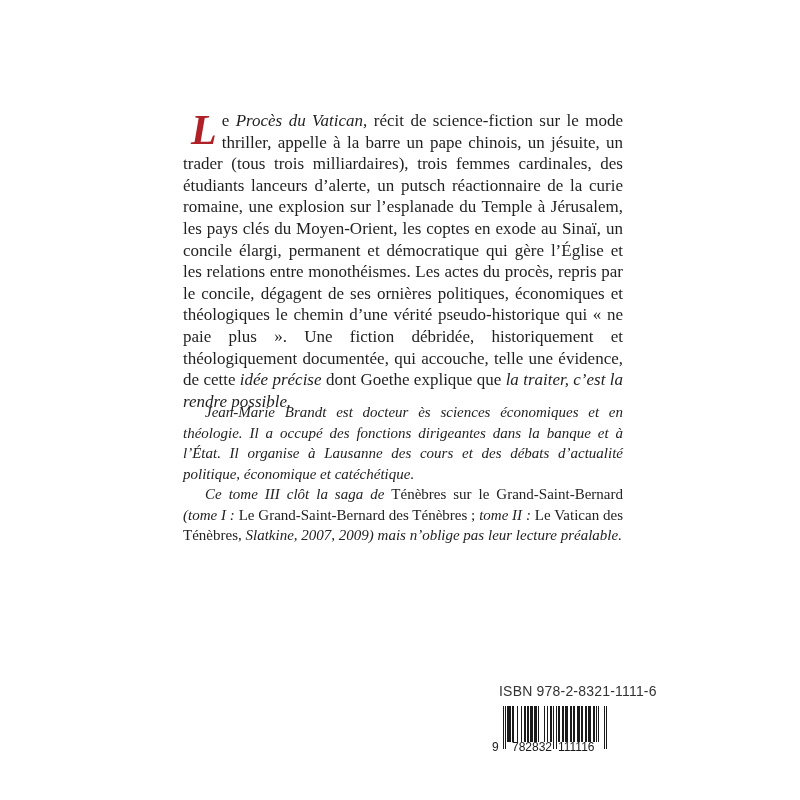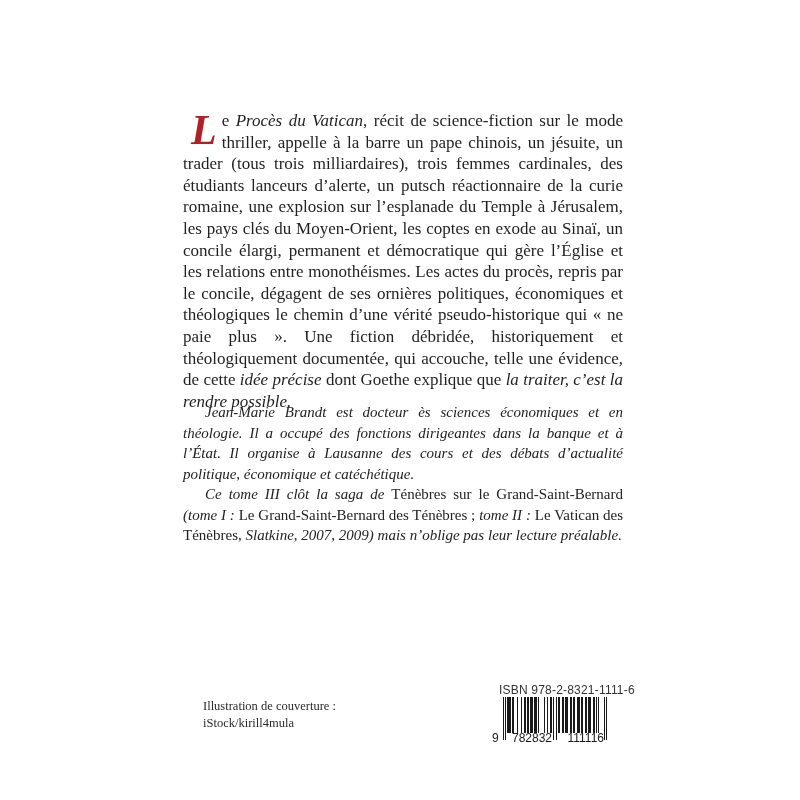--- a/index.html
+++ b/index.html
@@ -52,60 +52,56 @@
   
   .barcode{
     position:absolute;
     left:503px;top:683px;width:104px;
     font-family:"Liberation Sans", sans-serif;
     color:#1a1a1a;
   }
   .isbn{
     width:112px;margin-left:-4px;
     text-align:right;
-    font-size:12px;
+    font-size:14px;
     letter-spacing:.2px;
     white-space:nowrap;
-    margin-bottom:0;
+    margin-bottom:7px;
     color:#333;
   }
   .bars{
     position:relative;
     width:104px;height:48px;
   }
   .bars .bar{
     position:absolute;top:0;
     background:#1a1a1a;
   }
   .bc-digit{
     position:absolute;top:35px;
     font-size:12px;line-height:13px;
   }
   .bc-digit.lead{left:-11px;}
   .bc-digit.g1{left:3px;width:46px;text-align:right;}
-  .bc-digit.g2{left:55px;width:46px;text-align:right;}
+  .bc-digit.g2{left:55px;width:46px;text-align:left;}
 </style>
 </head>
 <body>
 
 <div class="cover">
 
   <div class="synopsis">
     <span class="dropcap" style="color: rgb(176, 33, 39);">L</span><span><span>e </span><span class="st-b st-i">Procès</span><span class="st-i"> du Vatican</span><span>, récit de science-fiction sur le mode </span><span class="st-b">thriller,</span><span> appelle à la barre un pape chinois, un jésuite, un trader </span><span class="st-b">(tous trois</span><span> milliardaires), trois femmes cardinales, des étudiants </span><span class="st-b">lanceurs d’a</span><span>lerte, un putsch réactionnaire de la curie romaine, une </span><span class="st-b">explosion sur</span><span> l’esplanade du Temple à Jérusalem, les pays clés du </span><span class="st-b">Moyen-Orien</span><span>t, les coptes en exode au Sinaï, un concile élargi, </span><span class="st-b">permanent et</span><span> démocratique qui gère l’Église et les relations entre </span><span class="st-b">monothéism</span><span>es. Les actes du procès, repris par le concile, dégagent de ses ornières politiques, économiques et théologiques le chemin d’une vérité pseudo-historique qui « ne paie plus ». Une fiction débridée, historiquement et théologiquement documentée, qui accouche, telle une évidence, de cette </span><span class="st-i">idée précise</span><span> dont Goeth</span><span class="st-b">e</span><span> explique que </span><span class="st-i">la traiter, c’est la rendre possible.</span></span>
   </div>
 
   <div class="bio">
     <p><span class="st-i">Jean-Marie Brandt est docteur ès sciences économiques et en théologie. </span><span class="st-b st-i">Il</span><span class="st-i"> a occupé des fonctions dirigeantes dans la banque et à l’État. Il organise </span><span class="st-b st-i">à</span><span class="st-i"> Lausanne des cours et des débats d’actualité politique, économique </span><span class="st-b st-i">et</span><span class="st-i"> catéchétique.</span></p>
     <p><span class="st-i">Ce tome III clôt la saga de </span><span class="st-n">Ténèbres sur le Grand-Saint-Bernard </span><span class="st-i">(tome I :</span><span class="st-n"> Le Grand-Saint-Bernard des Ténèbres ; </span><span class="st-i">tome II :</span><span class="st-n"> Le Vatican des Ténèbre</span><span class="st-n st-b">s,</span><span class="st-n"> </span><span class="st-i">Slatkine, 2007, 2009) mais n’oblige pas leur lecture préalable.</span></p>
   </div>
 
-  <div class="credits">
-    <div>Illustration de couverture :</div>
-    <div>iStock/kirill4mula</div>
-  </div>
 
   <div class="barcode">
     <div class="isbn">ISBN 978-2-8321-1111-6</div>
     <div class="bars">
       <span class="bc-digit lead">9</span>
       <span class="bc-digit g1">782832</span>
       <span class="bc-digit g2">111116</span>
     <div class="bar" style="left: 0px; width: 1.09474px; height: 43px;"></div>
         <div class="bar" style="left: 2.18947px; width: 1.09474px; height: 43px;"></div>
         <div class="bar" style="left: 4.37895px; width: 3.28421px; height: 36px;"></div>

